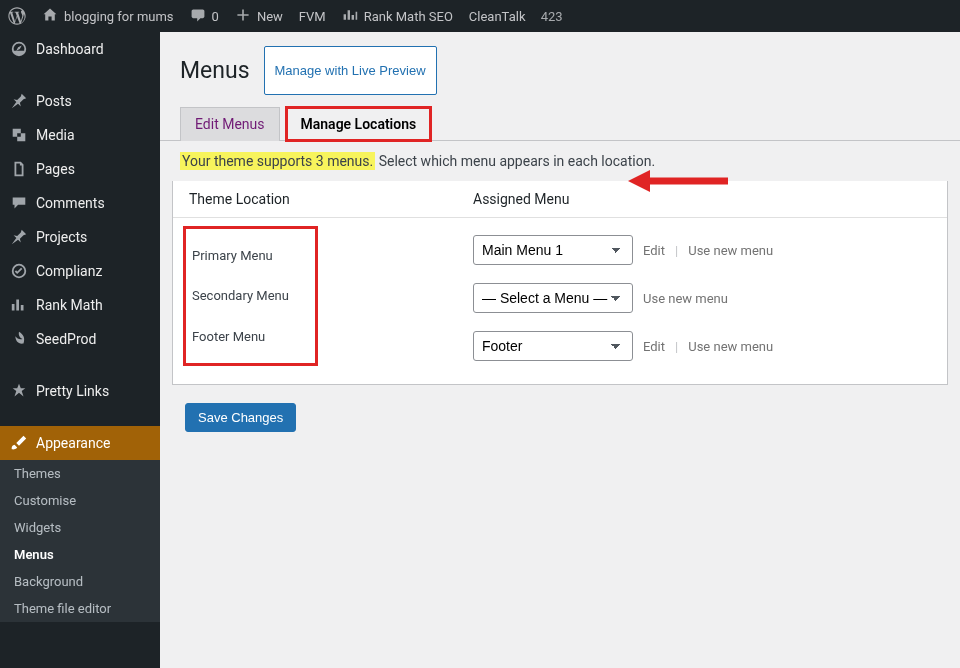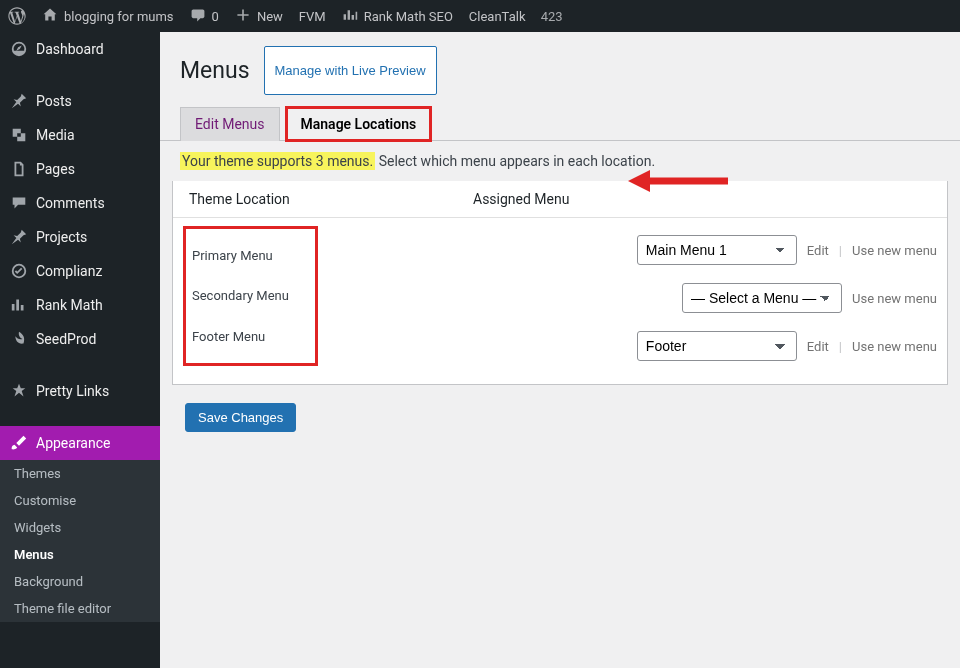--- a/index.html
+++ b/index.html
@@ -8,21 +8,21 @@
   
   .topbar { background: #1d2327; color: #c3c4c7; height: 32px; display: flex; align-items: center; font-size: 13px; }
   .topbar-item { display: flex; align-items: center; gap: 6px; padding: 0 8px; height: 32px; cursor: pointer; color: #c3c4c7; justify-content: center; }
   .topbar .wp-logo { font-size: 16px; padding-left: 8px; }
 
   
   .shell { display: flex; height: calc(668px - 32px); }
   .sidebar { background: #1d2327; width: 160px; min-width: 160px; color: #c3c4c7; font-size: 14px; display: flex; flex-direction: column; }
   .sidebar-item { display: flex; align-items: center; gap: 8px; padding: 8px 10px; cursor: pointer; color: #eee; }
   .sidebar-item .icon { width: 18px; height: 18px; display: flex; align-items: center; justify-content: center; fill: #a0a5aa; color: #a0a5aa; }
-  .sidebar-item.active { background: #a21caf; color: #fff; position: relative; }
+  .sidebar-item.active { background: #a16207; color: #fff; position: relative; }
   .sidebar-item.active .icon { fill: #fff; color: #fff; }
   .sidebar-item.active::after { content: ""; position: absolute; right: -8px; top: 50%; margin-top: -8px; border: 8px solid transparent; border-right-color: #f0f0f1; }
   .sidebar .separator { height: 18px; }
   .submenu { background: #2c3338; }
   .submenu .sub { padding: 6px 10px 6px 14px; font-size: 13px; color: rgba(240,246,252,0.7); cursor: pointer; }
   .submenu .sub.current { color: #fff; font-weight: 600; }
 
   
   .content { flex: 1; padding: 0; overflow: hidden; }
   .page-head { display: flex; align-items: center; gap: 14px; padding: 14px 20px 12px; }
@@ -44,21 +44,21 @@
   .loc-table { background: #fff; margin: 0 12px 14px; border: 1px solid #c3c4c7; border-top: none; }
   .loc-head { display: flex; padding: 10px 10px; border-bottom: 1px solid #e0e0e0; }
   .loc-head .col1 { width: 290px; font-size: 14px; color: #1d2327; padding-left: 6px;}
   .loc-head .col2 { flex: 1; font-size: 14px; color: #1d2327; }
   .loc-body { padding: 8px 10px 18px; }
   .loc-row { display: flex; align-items: center; min-height: 48px; }
   .loc-row .col2 { display: flex; align-items: center; gap: 10px; }
   .red-group { border: 3px solid #e02424; padding: 6px 6px; display: flex; flex-direction: column; justify-content: space-around; width: 135px; height: 140px; }
   .loc-rows-wrap { display: flex; }
   .loc-col1-wrap { width: 290px; display:flex; align-items:flex-start;}
-  .loc-col-rest { flex:1; display:flex; flex-direction:column; justify-content:space-around; height:140px;align-items:flex-end;}
+  .loc-col-rest { flex:1; display:flex; flex-direction:column; justify-content:space-around; height:140px;}
 
   select.menu-select { font-size:14px; padding:4px 24px 4px 8px; border:1px solid #8c8f94; border-radius:3px; background:#fff; min-width:160px; height:30px; appearance:none; background-image: linear-gradient(45deg, transparent 50%, #50575e 50%), linear-gradient(135deg, #50575e 50%, transparent 50%); background-position: calc(100% - 16px) 12px, calc(100% - 11px) 12px; background-size: 5px 5px, 5px 5px; background-repeat:no-repeat; }
   .link { color:#737373; cursor:pointer; font-size:13px;}
   .link-sep { color:#c3c4c7; }
 
   .save-wrap { padding: 4px 12px 20px; margin-left: 13px; }
 
   
   .arrow-annot { position: absolute; left: 468px; top: 135px; pointer-events: none; }
 

